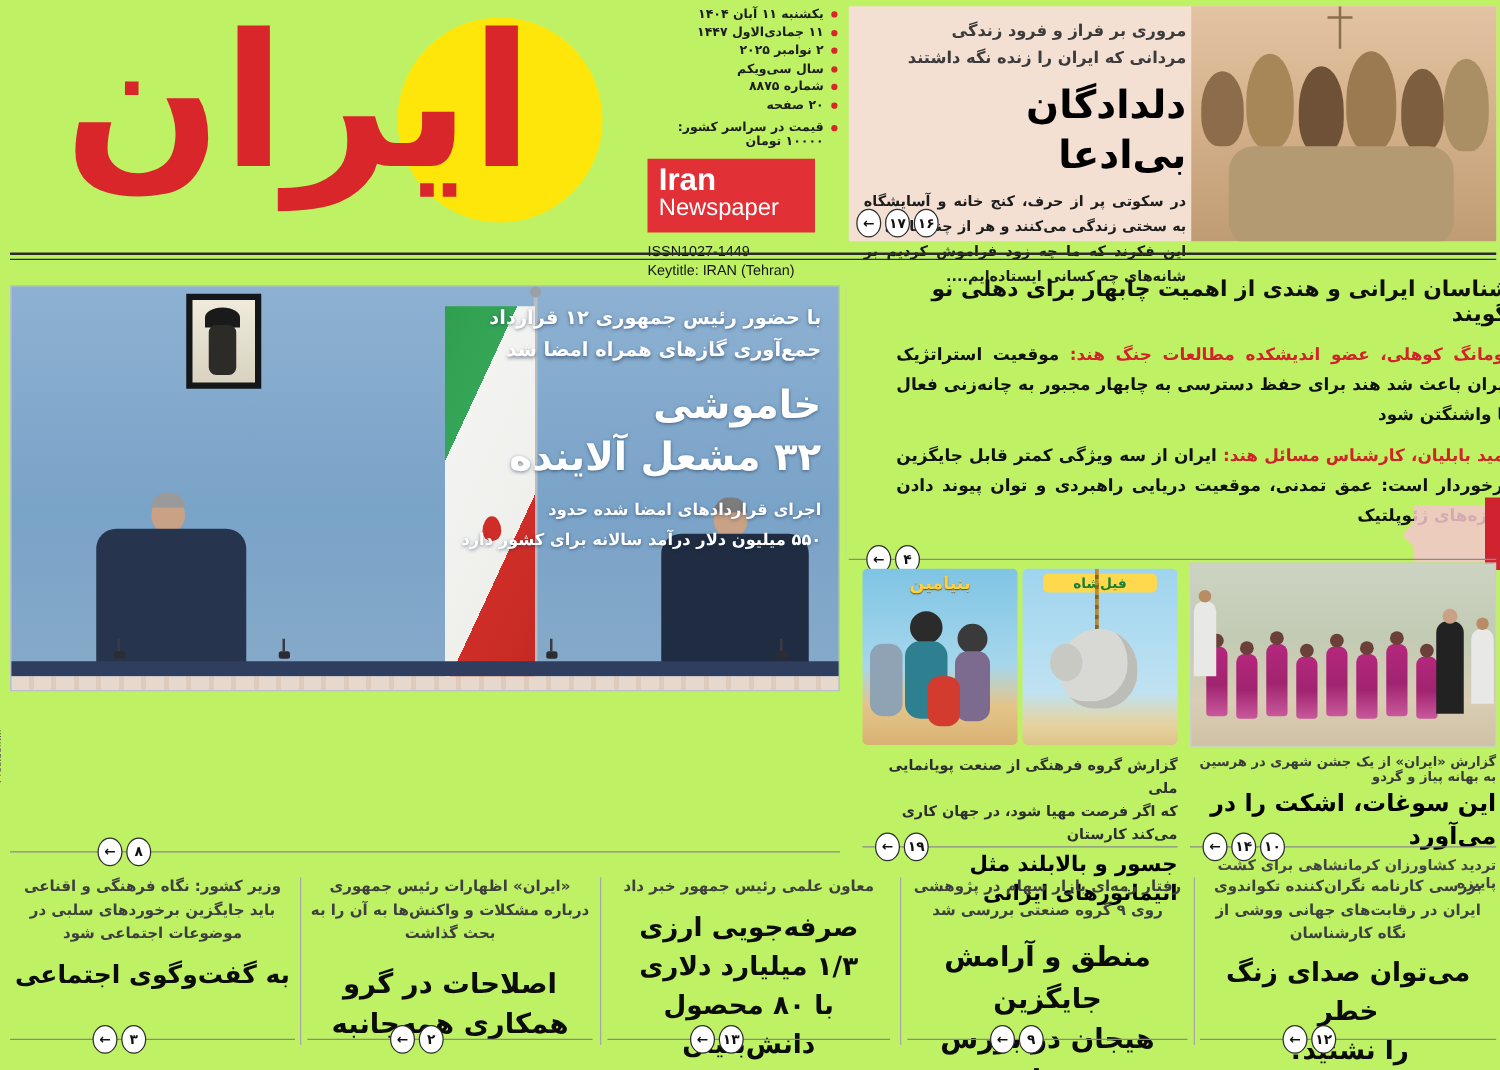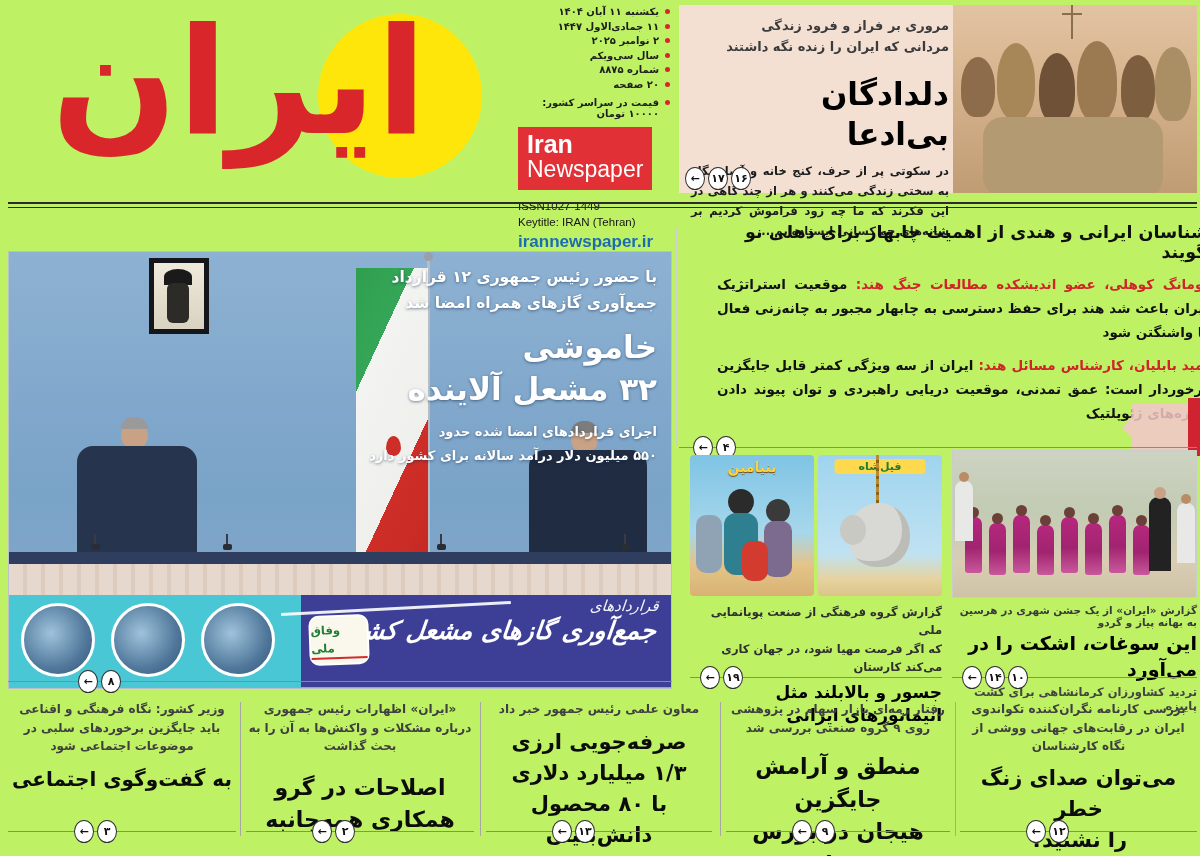--- a/index.html
+++ b/index.html
@@ -13,45 +13,45 @@
              font-size:148px;line-height:225px;font-weight:bold;color:#d9262b;letter-spacing:-4px;}
   .issue-info{position:absolute;left:518px;top:6px;width:152px;}
   .issue-info ul{list-style:none;margin:0;padding:0;direction:rtl;}
   .issue-info li{position:relative;padding-right:11px;text-align:right;font-size:10px;font-weight:bold;
                  color:#1d1d1d;line-height:1.16;margin-bottom:3px;}
   .issue-info li::before{content:"";position:absolute;right:0;top:3px;width:5px;height:5px;border-radius:50%;background:#d9262b;}
   .issue-info li.price{margin-top:6px;}
   .brand-box{margin-top:7px;width:134px;background:#e13036;color:#fff;padding:5px 9px 8px;
              font-family:"Liberation Sans",sans-serif;}
   .brand-box .l1{font-size:25px;font-weight:bold;line-height:1.0;}
-  .brand-box .l2{font-size:23px;line-height:1.1;}
+  .brand-box .l2{font-size:19px;line-height:1.1;}
   .issn{margin-top:9px;font-size:11.5px;color:#151515;line-height:1.35;font-family:"Liberation Sans",sans-serif;}
   .website{font-size:17px;font-weight:bold;color:#1b6cb5;margin-top:2px;font-family:"Liberation Sans",sans-serif;}
   .feature-box{position:absolute;left:679px;top:5px;width:518px;height:188px;background:#f3e0d2;}
   .feature-photo{position:absolute;right:0;top:0;width:244px;height:188px;overflow:hidden;
       background:linear-gradient(180deg,#e2c3a2 0%,#d5b28c 45%,#bf9c73 100%);}
   .fig{position:absolute;border-radius:50% 50% 40% 40%;}
   .pole{position:absolute;left:118px;top:0;width:2px;height:34px;background:#8a6f4e;}
   .pole::before{content:"";position:absolute;left:-9px;top:8px;width:20px;height:2px;background:#8a6f4e;}
   .feature-text{position:absolute;left:12px;top:10px;width:258px;direction:rtl;text-align:right;}
   .feature-kicker{font-size:13px;font-weight:bold;color:#3b3b3b;line-height:1.65;}
-  .feature-headline{margin-top:16px;font-size:31px;font-weight:bold;color:#000;line-height:1.3;}
+  .feature-headline{margin-top:6px;font-size:31px;font-weight:bold;color:#000;line-height:1.3;}
   .feature-body{margin-top:8px;font-size:11.5px;font-weight:bold;color:#1c1c1c;text-align:justify;line-height:1.72;}
   .double-rule{position:absolute;left:8px;right:3px;top:202px;height:6px;
                border-top:2.5px solid #2b2b2b;border-bottom:1px solid #2b2b2b;}
   
   .pg{display:flex;gap:3px;align-items:center;}
   .pgc{width:20px;height:23px;border:1.4px solid #2e2e2e;border-radius:50%;background:#fff;
        display:flex;align-items:center;justify-content:center;font-size:11px;font-weight:bold;color:#111;}
   .pgrow{position:absolute;height:24px;}
   .pgrow .pgline{position:absolute;left:0;right:0;top:11px;border-top:1px solid #8a8a8a;}
   .pgrow .pg{position:absolute;top:0;}
   
-  .presser{position:absolute;left:8px;top:228px;width:664px;height:438px;overflow:hidden;border:1px solid #b9c2cc;
-           background:linear-gradient(180deg,#8db1d2 0%,#7aa3c8 55%,#87aac9 100%);margin-top:23px;}
+  .presser{position:absolute;left:8px;top:228px;width:664px;height:325px;overflow:hidden;border:1px solid #b9c2cc;
+           background:linear-gradient(180deg,#8db1d2 0%,#7aa3c8 55%,#87aac9 100%);}
   .portrait{position:absolute;left:140px;top:6px;width:60px;height:76px;background:#15161a;padding:5px;}
   .portrait .inner{width:100%;height:100%;background:linear-gradient(180deg,#efeadb 0%,#d9d2c0 100%);position:relative;}
   .portrait .inner::before{content:"";position:absolute;left:10px;top:6px;width:28px;height:16px;border-radius:50% 50% 0 0;background:#1a1a1a;}
   .portrait .inner::after{content:"";position:absolute;left:13px;top:20px;width:22px;height:40px;border-radius:6px;background:#2d2b28;}
   .flagpole{position:absolute;left:418px;top:4px;width:3px;height:336px;background:#b9bcc2;}
   .flagpole::before{content:"";position:absolute;left:-3px;top:-4px;width:9px;height:9px;border-radius:50%;background:#9aa0a8;}
   .flag{position:absolute;left:347px;top:16px;width:72px;height:322px;border-radius:0 0 14px 10px;
         background:linear-gradient(115deg,#2f9e4f 0%,#35a657 26%,#f3f3f1 26%,#efefec 64%,#cf2e28 64%,#c32822 100%);}
   .flag-emblem{position:absolute;left:30px;top:168px;width:15px;height:20px;background:#cf2e28;
         border-radius:50% 50% 50% 50%/60% 60% 40% 40%;}

